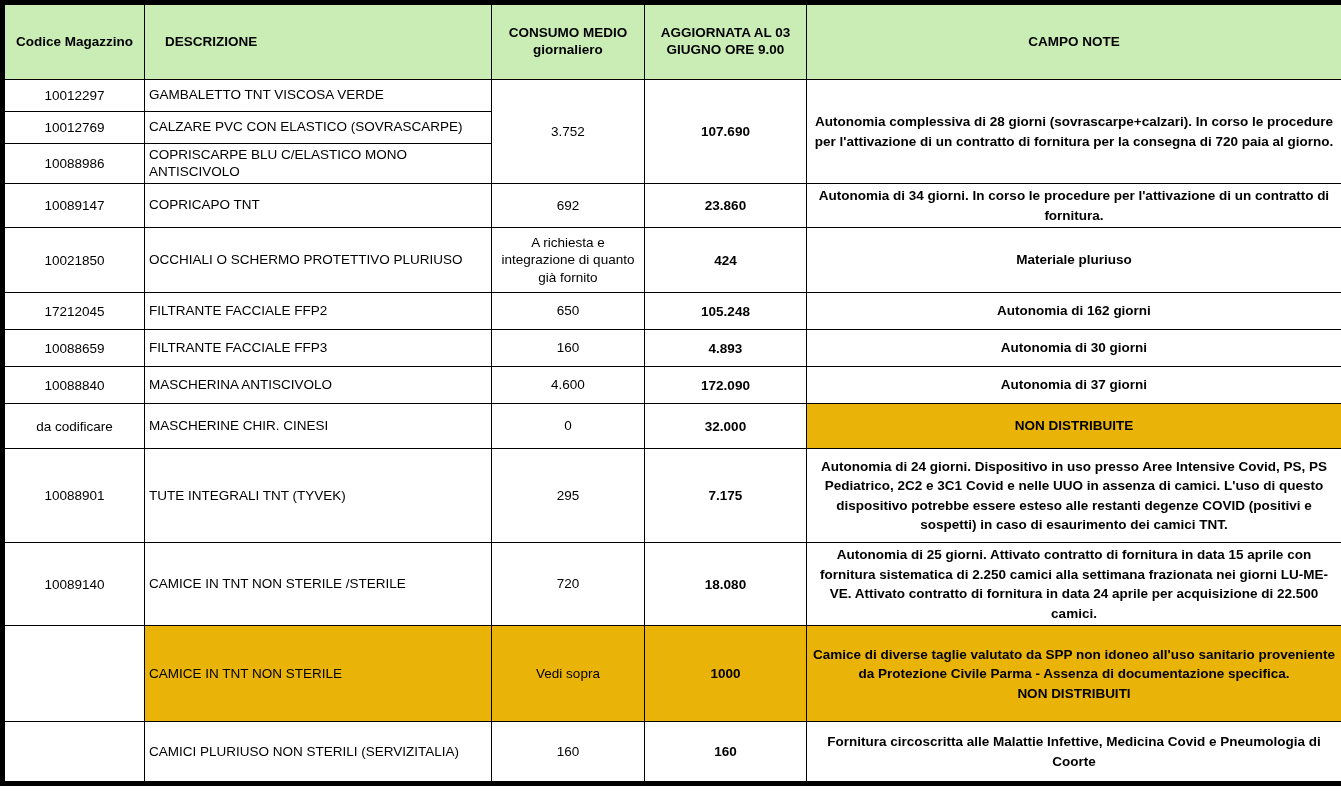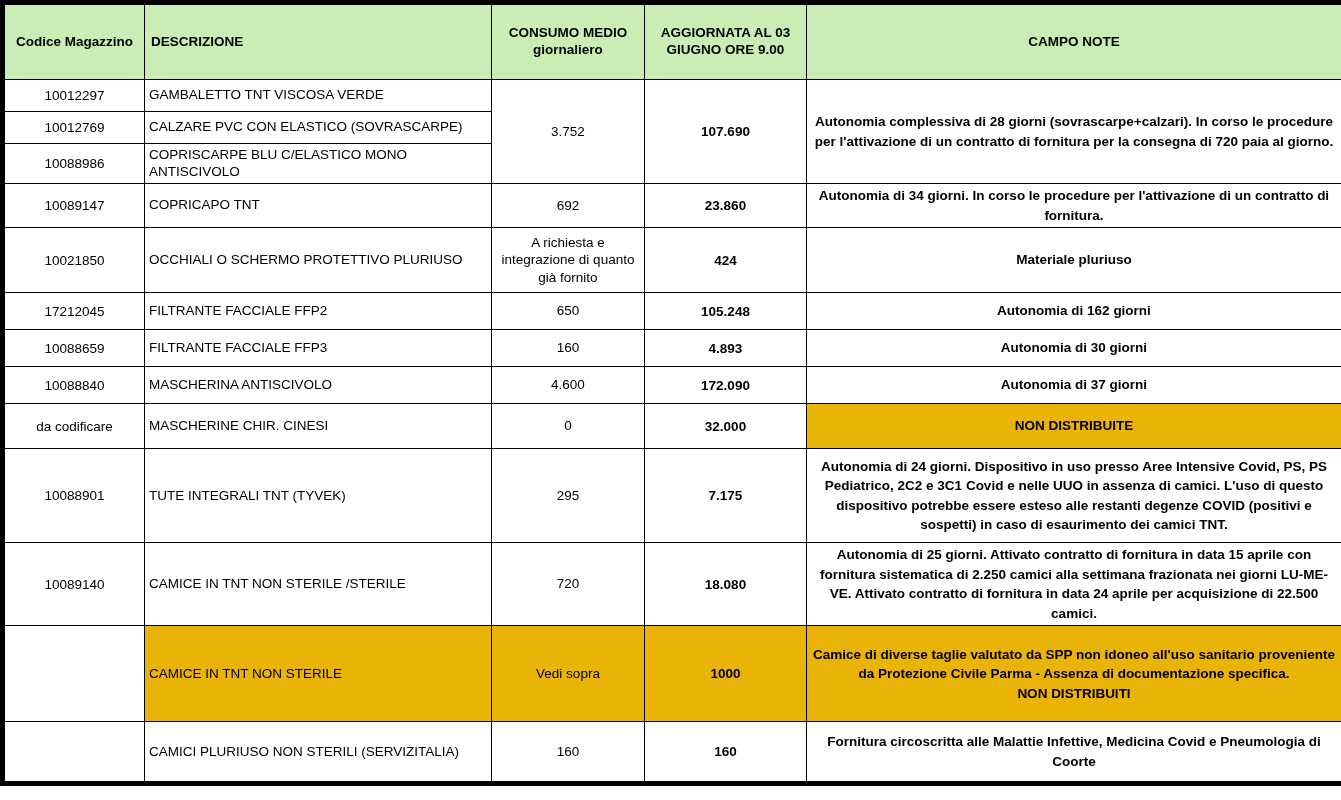--- a/index.html
+++ b/index.html
@@ -36,21 +36,21 @@
   thead th {
     background: #c9edb4;
     font-weight: bold;
     text-align: center;
     font-size: 13.5px;
     line-height: 1.25;
     height: 70px;
   }
   thead th.desc-head {
     text-align: left;
-    padding-left: 6px;
+    padding-left: 20px;
   }
   td.code {
     text-align: center;
     font-size: 13.5px;
     margin-top: 35px;
   }
   td.desc {
     text-align: left;
     padding-left: 6px;
     font-size: 13.5px;

